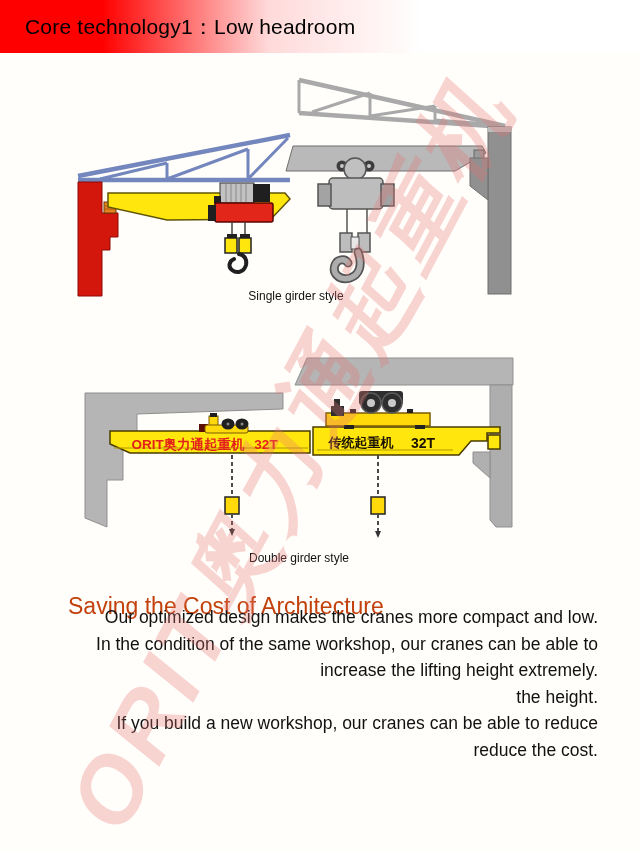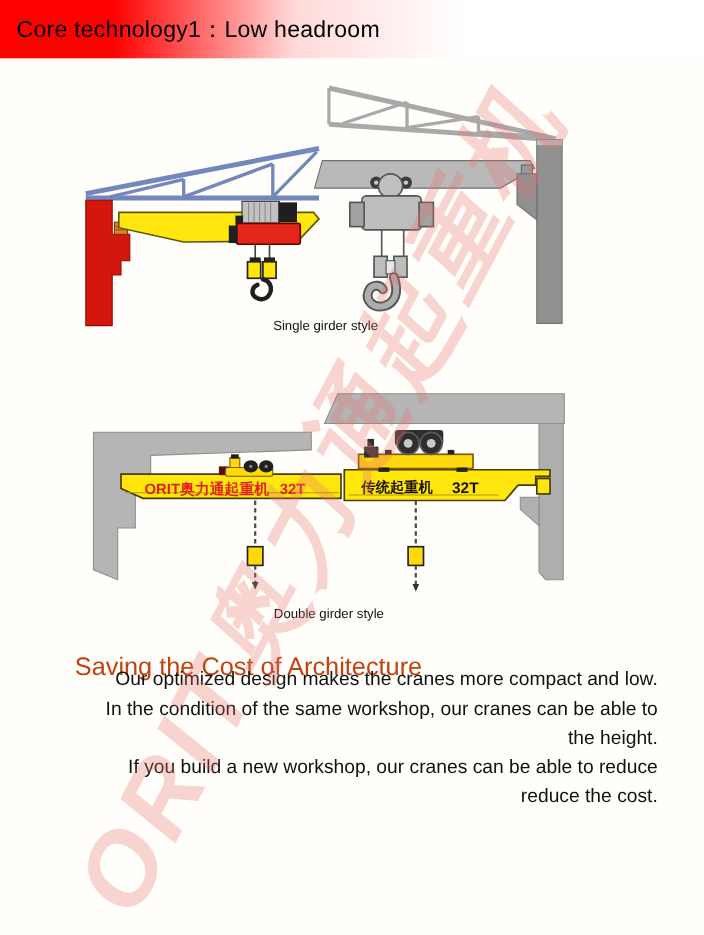--- a/index.html
+++ b/index.html
@@ -7,21 +7,21 @@
   .page {
     position:relative; width:640px; height:850px;
     background:#fffefa; overflow:hidden;
     font-family:"Liberation Sans", sans-serif; color:#111;
   }
   .banner {
     position:absolute; left:0; top:0; width:640px; height:53px;
     background:linear-gradient(90deg, #ff0000 0%, #ff0000 16%, #ffdada 42%, #ffffff 66%, #ffffff 100%);
     display:flex; align-items:center; padding-left:15px;
   }
-  .banner-title { font-size:21px; color:#000; letter-spacing:0.2px; }
+  .banner-title { font-size:21px; color:#000; letter-spacing:0.2px;margin-left:10px; }
   .diagrams-layer { position:absolute; left:0; top:0; width:640px; height:850px; }
   .caption {
     position:absolute; transform:translateX(-50%);
     font-size:12px; color:#111; white-space:nowrap;
   }
   .caption-single { left:296px; top:289px; }
   .caption-double { left:299px; top:539px;margin-top:12px; }
   .section-heading {
     position:absolute; left:68px; top:593px;
     font-size:23px; font-weight:normal; color:#c2410c;
@@ -182,20 +182,21 @@
     </g>
   </svg>
 
   <div class="caption caption-single">Single girder style</div>
   <div class="caption caption-double">Double girder style</div>
 
   <h2 class="section-heading">Saving the Cost of Architecture</h2>
   <div class="body-text">
     <div>Our optimized design makes the cranes more compact and low.</div>
     <div>In the condition of the same workshop, our cranes can be able to</div>
+    <div>increase the lifting height extremely.</div>
     <div>the height.</div>
     <div>If you build a new workshop, our cranes can be able to reduce</div>
     <div>reduce the cost.</div>
   </div>
 
   <div class="watermark">ORIT奥力通起重机</div>
 
 </div>
 
 </body></html>

